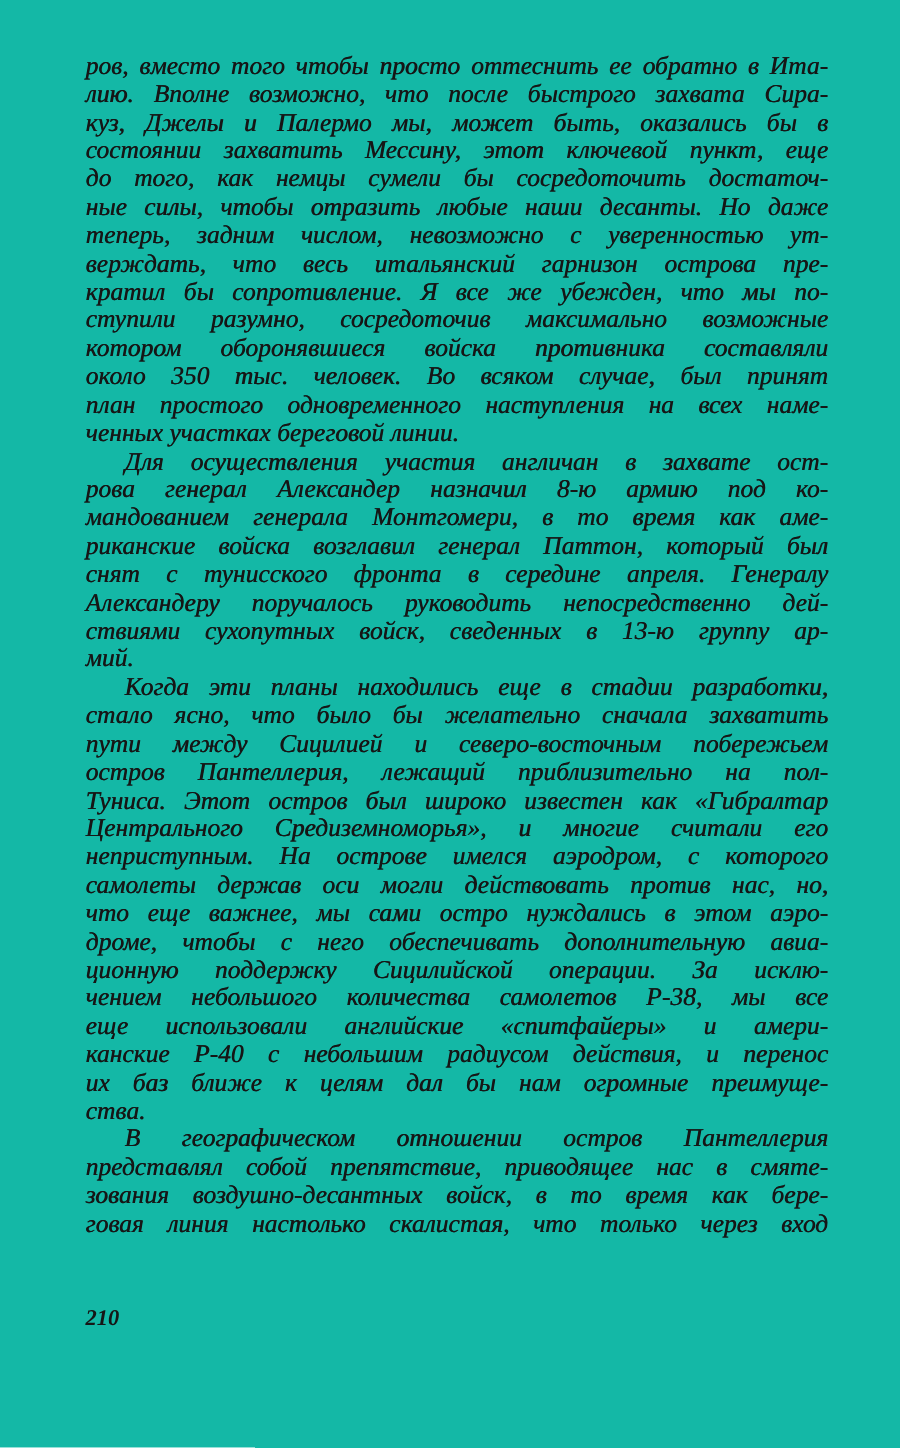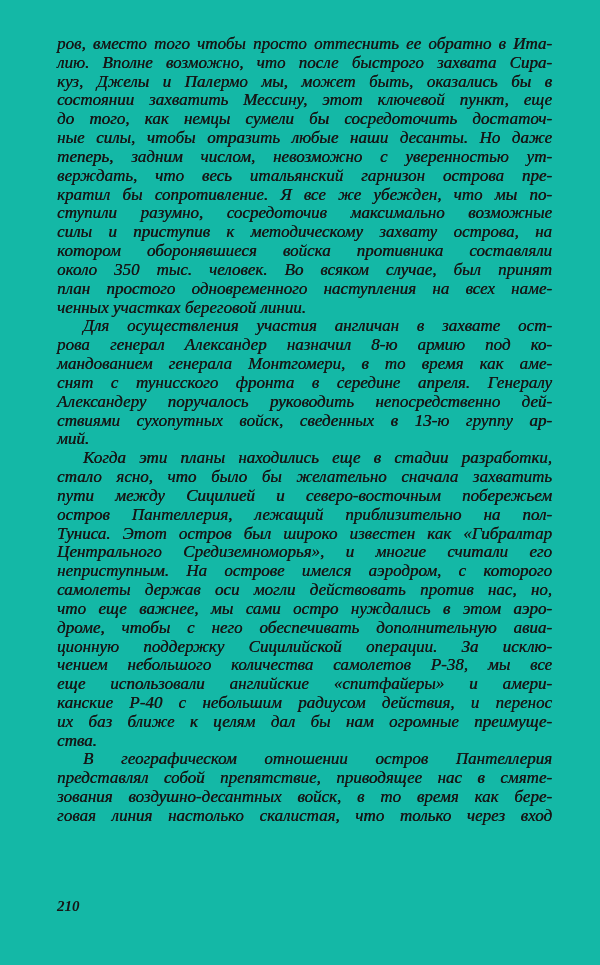--- a/index.html
+++ b/index.html
@@ -35,51 +35,50 @@
     .line.last { text-align-last: left; }
     .page-number {
       position: absolute;
       left: 57px;
       top: 870px;
       font-family: "Liberation Serif", "DejaVu Serif", serif;
       font-weight: bold;
       font-size: 15px;
       line-height: 18.84px;
       color: #161616;
-      margin-top: 27px;
     }
   </style>
 </head>
 <body>
 
 <div class="page">
   <div class="text-block">
 
     <div class="paragraph">
       <div class="line">ров, вместо того чтобы просто оттеснить ее обратно в Ита-</div>
       <div class="line">лию. Вполне возможно, что после быстрого захвата Сира-</div>
       <div class="line">куз, Джелы и Палермо мы, может быть, оказались бы в</div>
       <div class="line">состоянии захватить Мессину, этот ключевой пункт, еще</div>
       <div class="line">до того, как немцы сумели бы сосредоточить достаточ-</div>
       <div class="line">ные силы, чтобы отразить любые наши десанты. Но даже</div>
       <div class="line">теперь, задним числом, невозможно с уверенностью ут-</div>
       <div class="line">верждать, что весь итальянский гарнизон острова пре-</div>
       <div class="line">кратил бы сопротивление. Я все же убежден, что мы по-</div>
       <div class="line">ступили разумно, сосредоточив максимально возможные</div>
-      <div class="line">силы и приступив к методическому захвату острова, на</div>
       <div class="line">котором оборонявшиеся войска противника составляли</div>
       <div class="line">около 350 тыс. человек. Во всяком случае, был принят</div>
       <div class="line">план простого одновременного наступления на всех наме-</div>
       <div class="line last">ченных участках береговой линии.</div>
     </div>
 
     <div class="paragraph">
       <div class="line indent">Для осуществления участия англичан в захвате ост-</div>
       <div class="line">рова генерал Александер назначил 8-ю армию под ко-</div>
       <div class="line">мандованием генерала Монтгомери, в то время как аме-</div>
+      <div class="line">риканские войска возглавил генерал Паттон, который был</div>
       <div class="line">снят с тунисского фронта в середине апреля. Генералу</div>
       <div class="line">Александеру поручалось руководить непосредственно дей-</div>
       <div class="line">ствиями сухопутных войск, сведенных в 13-ю группу ар-</div>
       <div class="line last">мий.</div>
     </div>
 
     <div class="paragraph">
       <div class="line indent">Когда эти планы находились еще в стадии разработки,</div>
       <div class="line">стало ясно, что было бы желательно сначала захватить</div>
       <div class="line">пути между Сицилией и северо-восточным побережьем</div>

